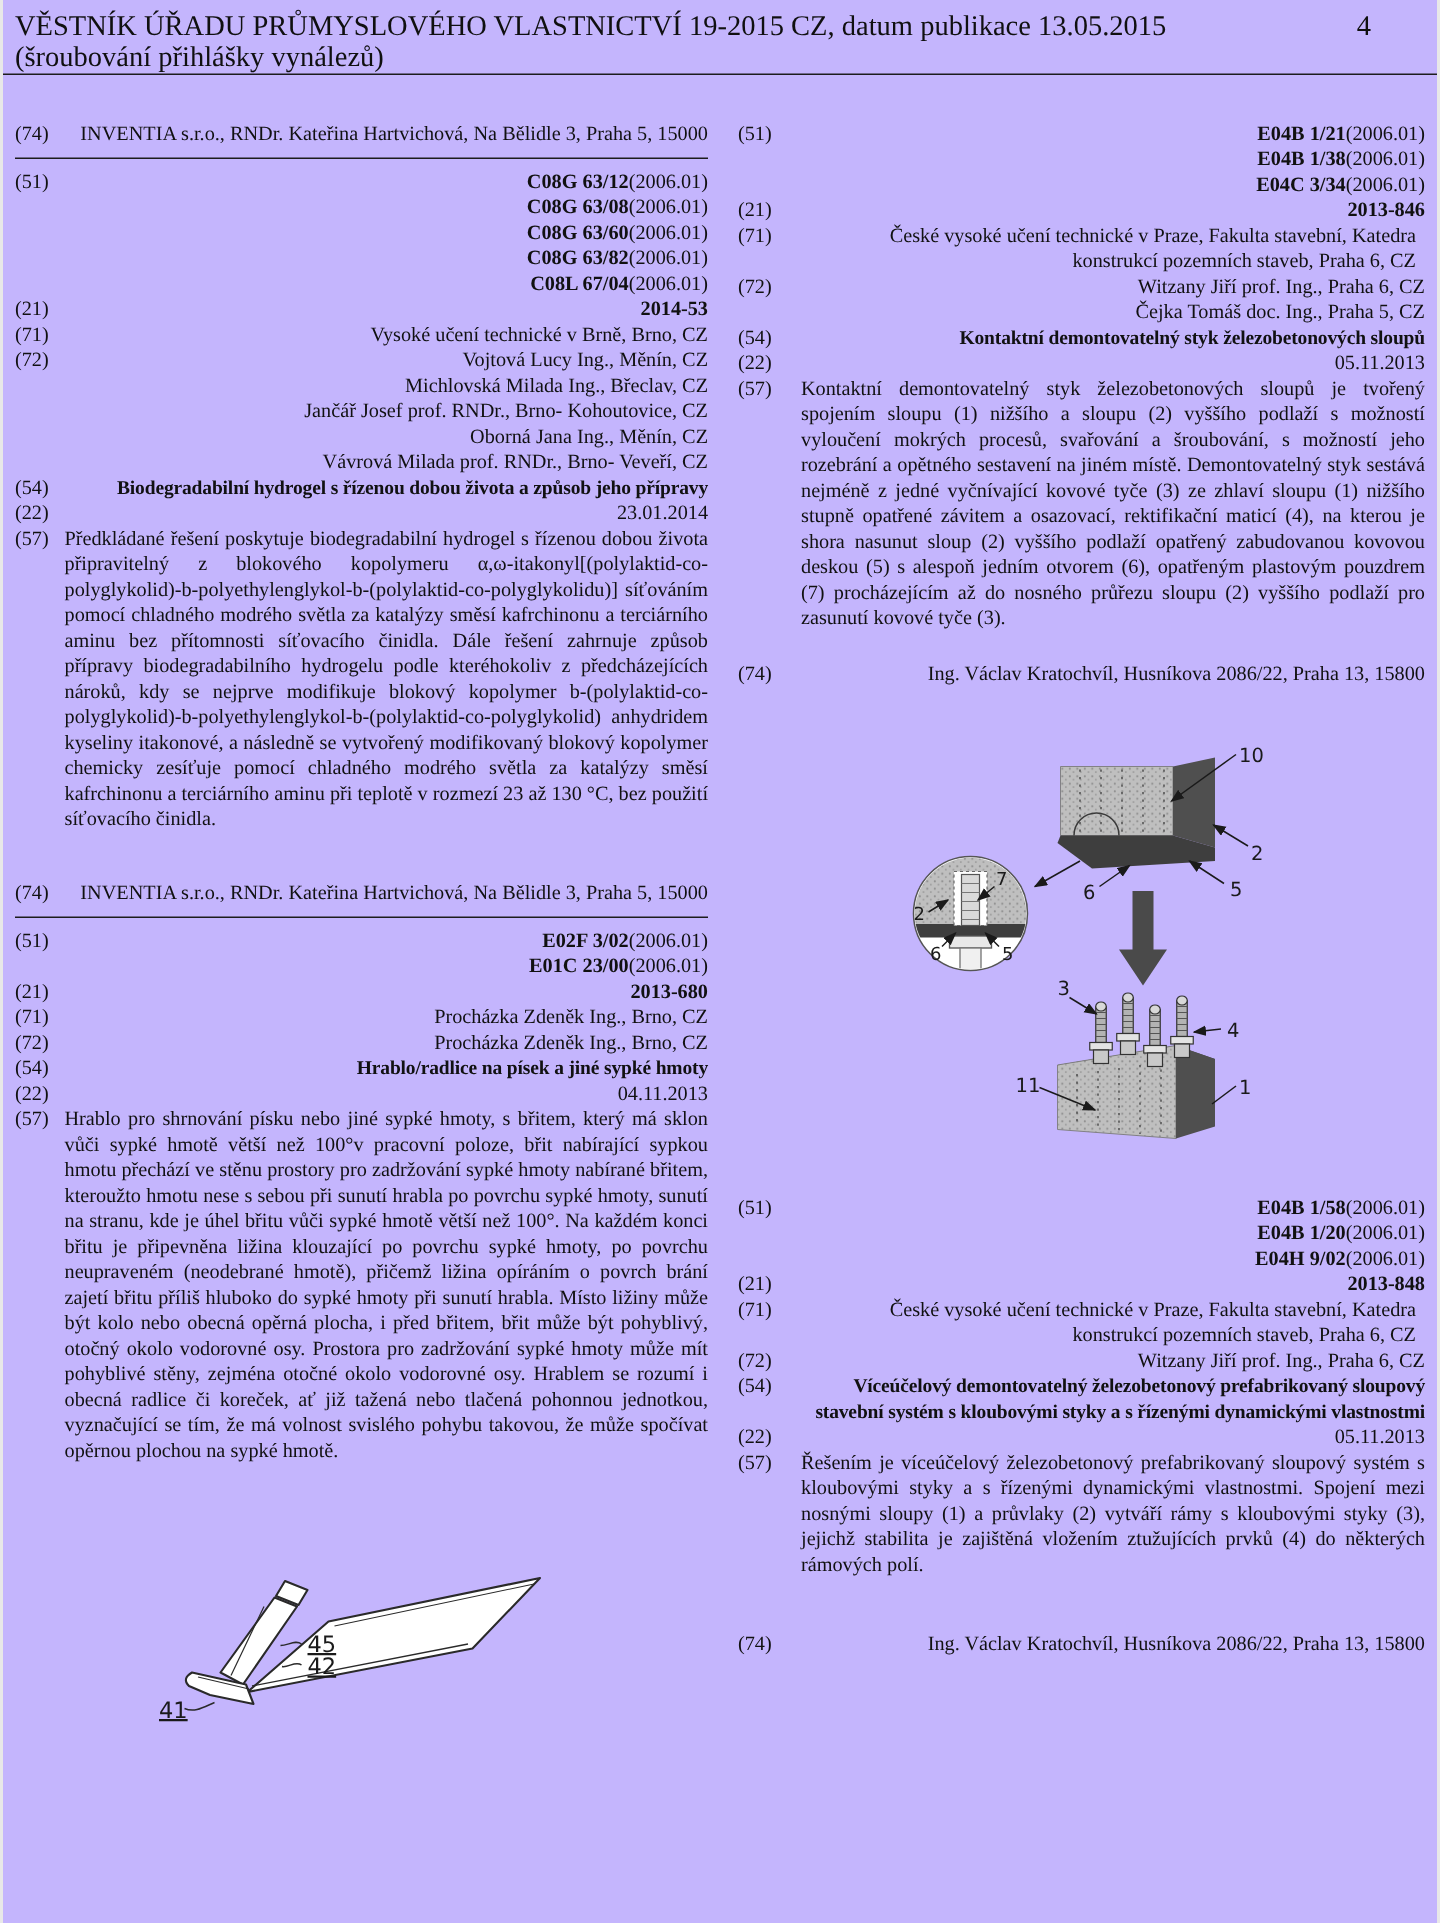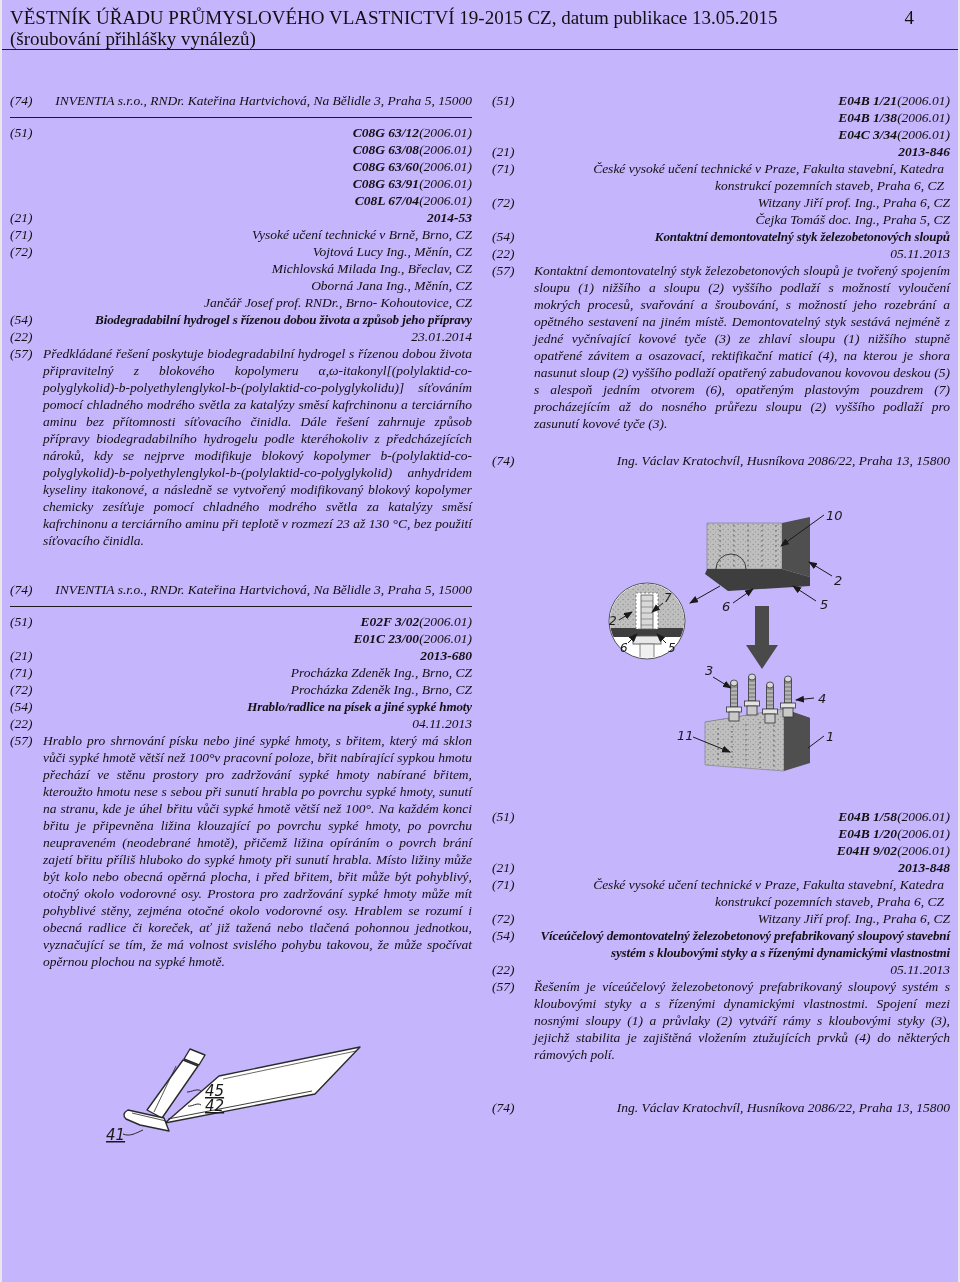--- a/index.html
+++ b/index.html
@@ -6,21 +6,21 @@
   .page {
     position:relative; width:956px; height:1282px; margin:0 auto;
     background:#c4b5fd; overflow:hidden;
     font-family:"Liberation Serif", serif; font-size:13.5px; line-height:17px; color:#111;
   }
   
   .header { position:absolute; left:8px; top:7px; width:944px; font-size:19px; line-height:21px; color:#101010; }
   .header .pageno { position:absolute; right:40px; top:0; }
   .header-rule { position:absolute; left:0px; top:49px; width:960px; border-top:1.6px solid #1c1c1c; }
   
-  .col { position:absolute; top:92px;font-style:italic; }
+  .col { position:absolute; top:80px; }
   .col-left  { left:8px;   width:462px; }
   .col-right { left:490px; width:458px; }
   .row { display:flex; align-items:flex-start; }
   .lbl { flex:none; width:33px; white-space:nowrap; }
   .col-right .lbl { width:42px; }
   .val { flex:1; min-width:0;text-align:right; }
   .b { font-weight:bold; }
   .title { font-size:13px; letter-spacing:-0.1px; }
   .ipc-code { font-weight:bold; display:inline-block; width:112px; }
   .abstract { text-align:justify; }
@@ -62,21 +62,21 @@
       <div class="row">
         <span class="lbl"></span>
         <span class="val"><span class="ipc-code">C08G 63/08</span><span>(2006.01)</span></span>
       </div>
       <div class="row">
         <span class="lbl"></span>
         <span class="val"><span class="ipc-code">C08G 63/60</span><span>(2006.01)</span></span>
       </div>
       <div class="row">
         <span class="lbl"></span>
-        <span class="val"><span class="ipc-code">C08G 63/91</span><span>(2006.01)</span></span>
+        <span class="val"><span class="ipc-code">C08G 63/82</span><span>(2006.01)</span></span>
       </div>
       <div class="row">
         <span class="lbl"></span>
         <span class="val"><span class="ipc-code">C08L 67/04</span><span>(2006.01)</span></span>
       </div>
       <div class="row">
         <span class="lbl">(21)</span>
         <span class="val b">2014-53</span>
       </div>
       <div class="row">
@@ -86,25 +86,29 @@
       <div class="row">
         <span class="lbl">(72)</span>
         <span class="val">Vojtová Lucy Ing., Měnín, CZ</span>
       </div>
       <div class="row">
         <span class="lbl"></span>
         <span class="val">Michlovská Milada Ing., Břeclav, CZ</span>
       </div>
       <div class="row">
         <span class="lbl"></span>
+        <span class="val">Jančář Josef prof. RNDr., Brno- Kohoutovice, CZ</span>
+      </div>
+      <div class="row">
+        <span class="lbl"></span>
         <span class="val">Oborná Jana Ing., Měnín, CZ</span>
       </div>
       <div class="row">
         <span class="lbl"></span>
-        <span class="val">Jančář Josef prof. RNDr., Brno- Kohoutovice, CZ</span>
+        <span class="val">Vávrová Milada prof. RNDr., Brno- Veveří, CZ</span>
       </div>
       <div class="row">
         <span class="lbl">(54)</span>
         <span class="val b title">Biodegradabilní hydrogel s řízenou dobou života a způsob jeho přípravy</span>
       </div>
       <div class="row">
         <span class="lbl">(22)</span>
         <span class="val">23.01.2014</span>
       </div>
       <div class="row">

